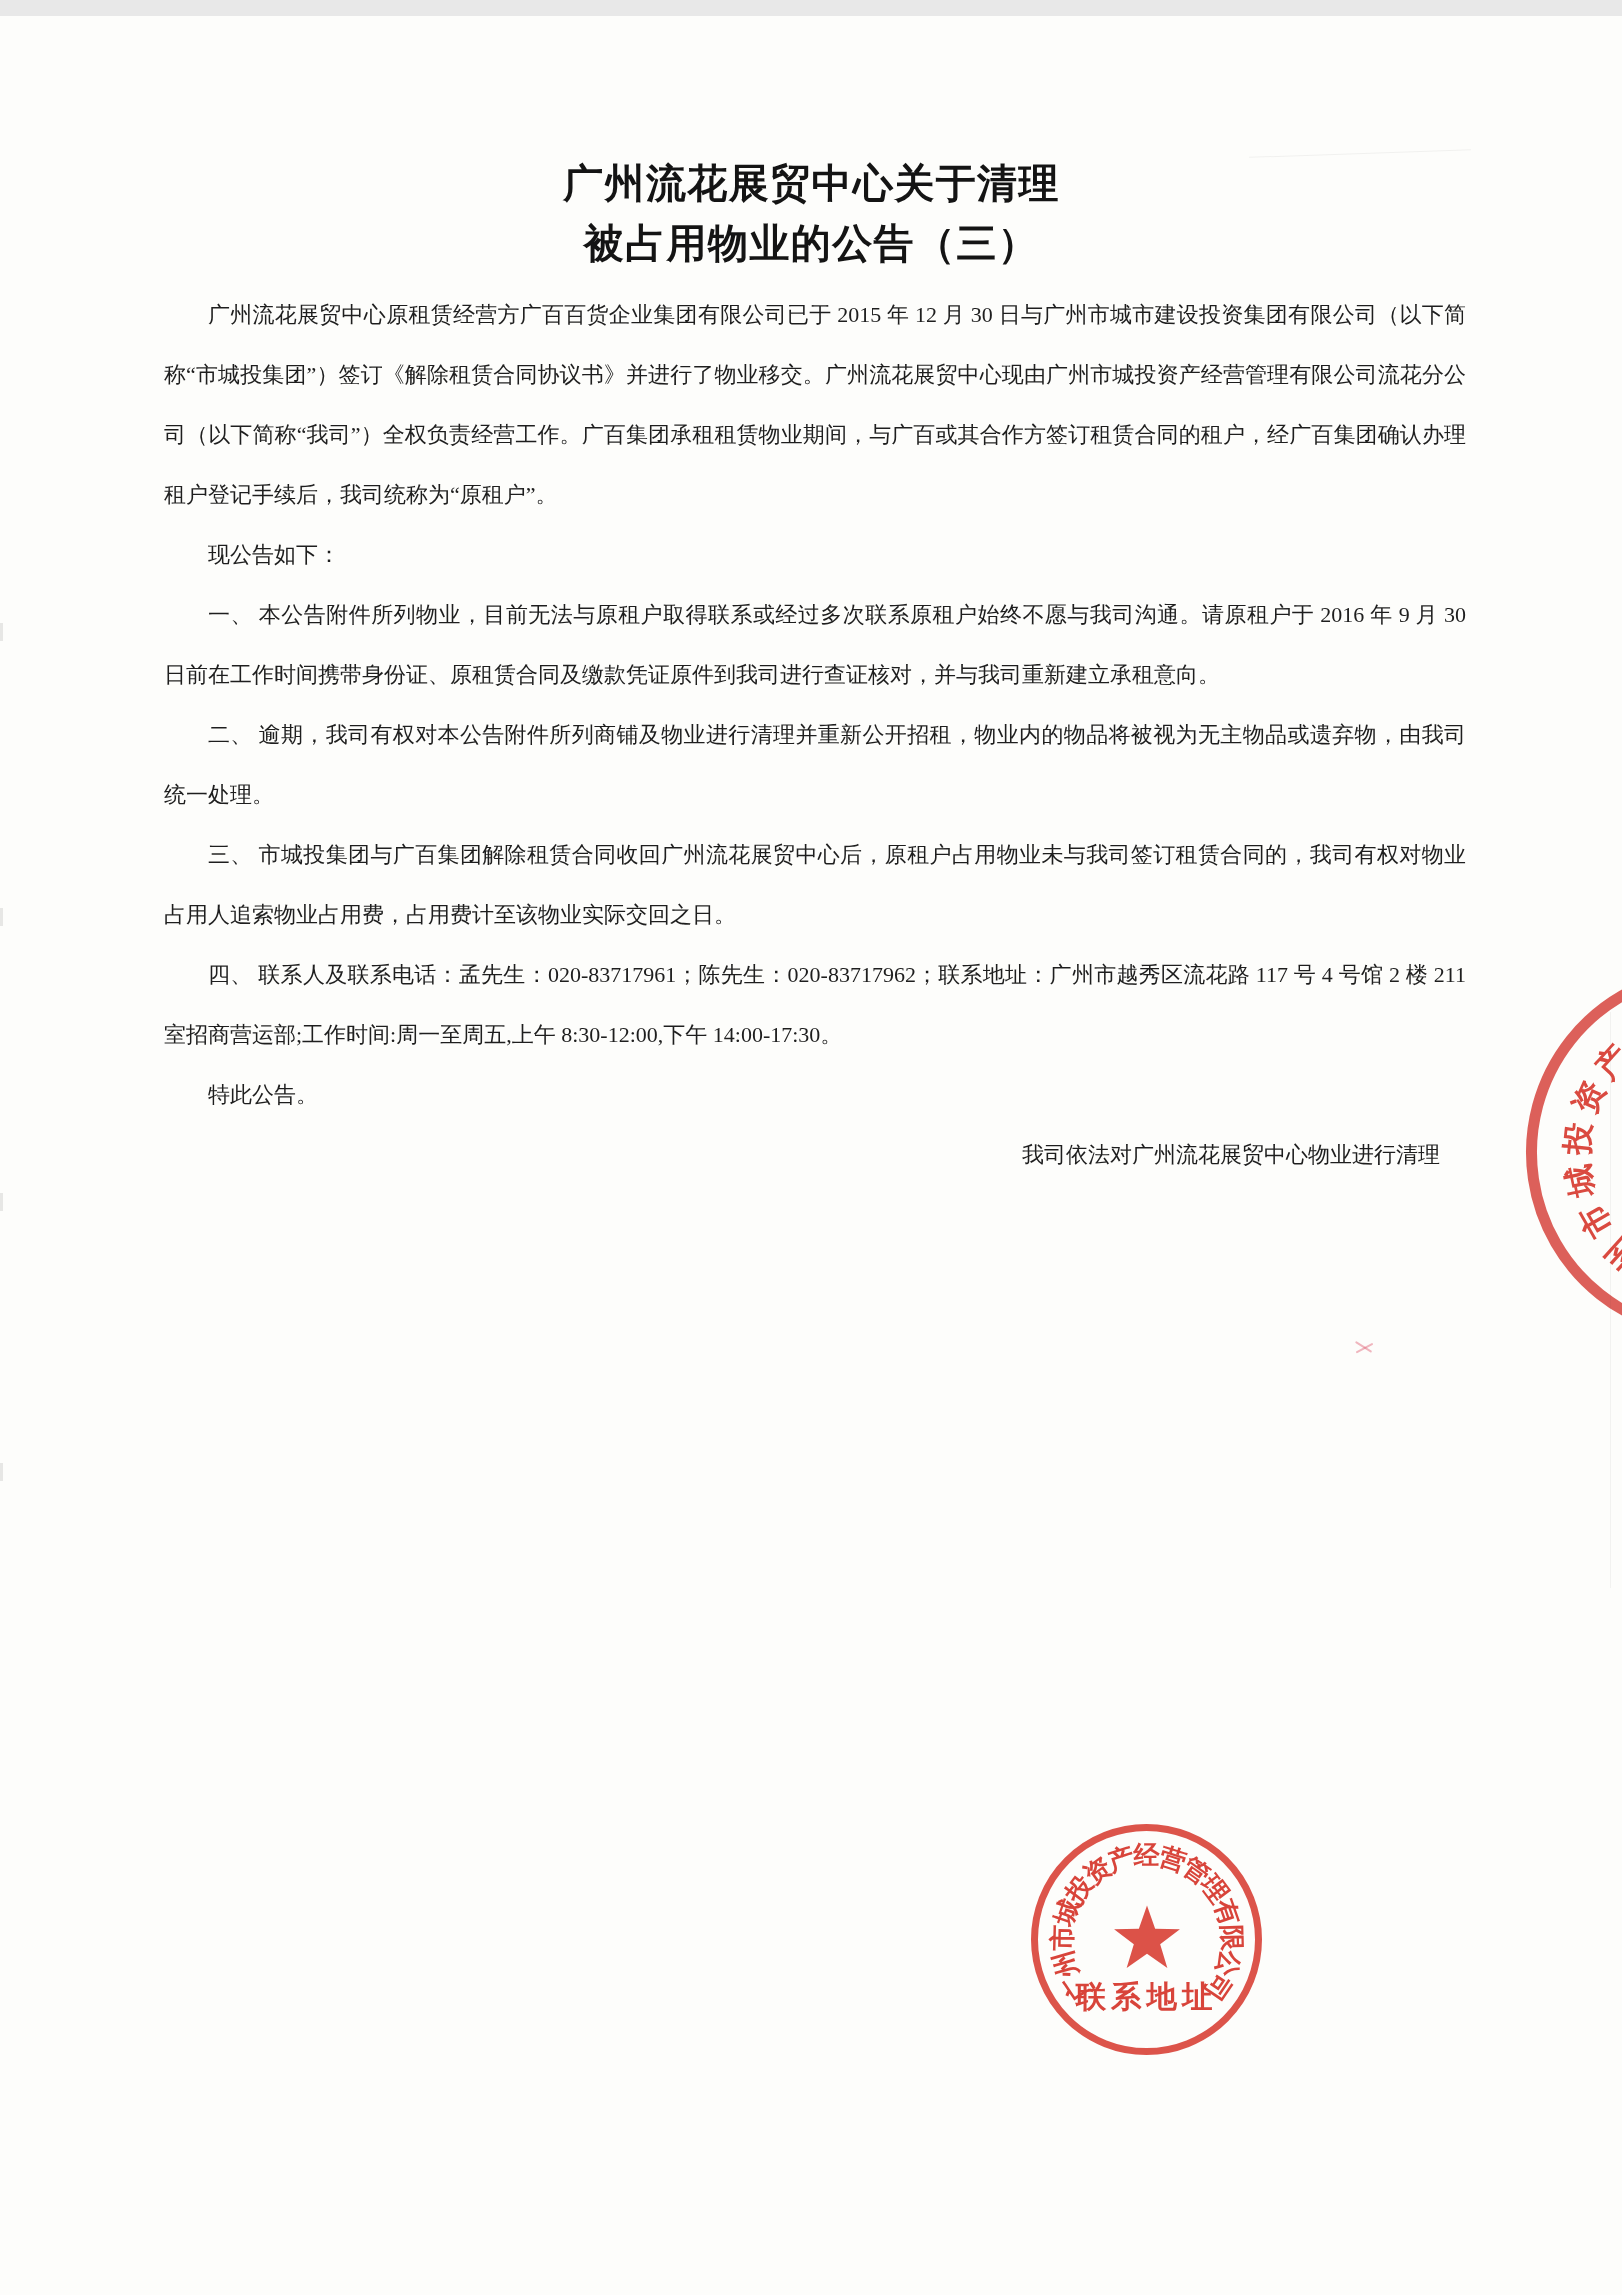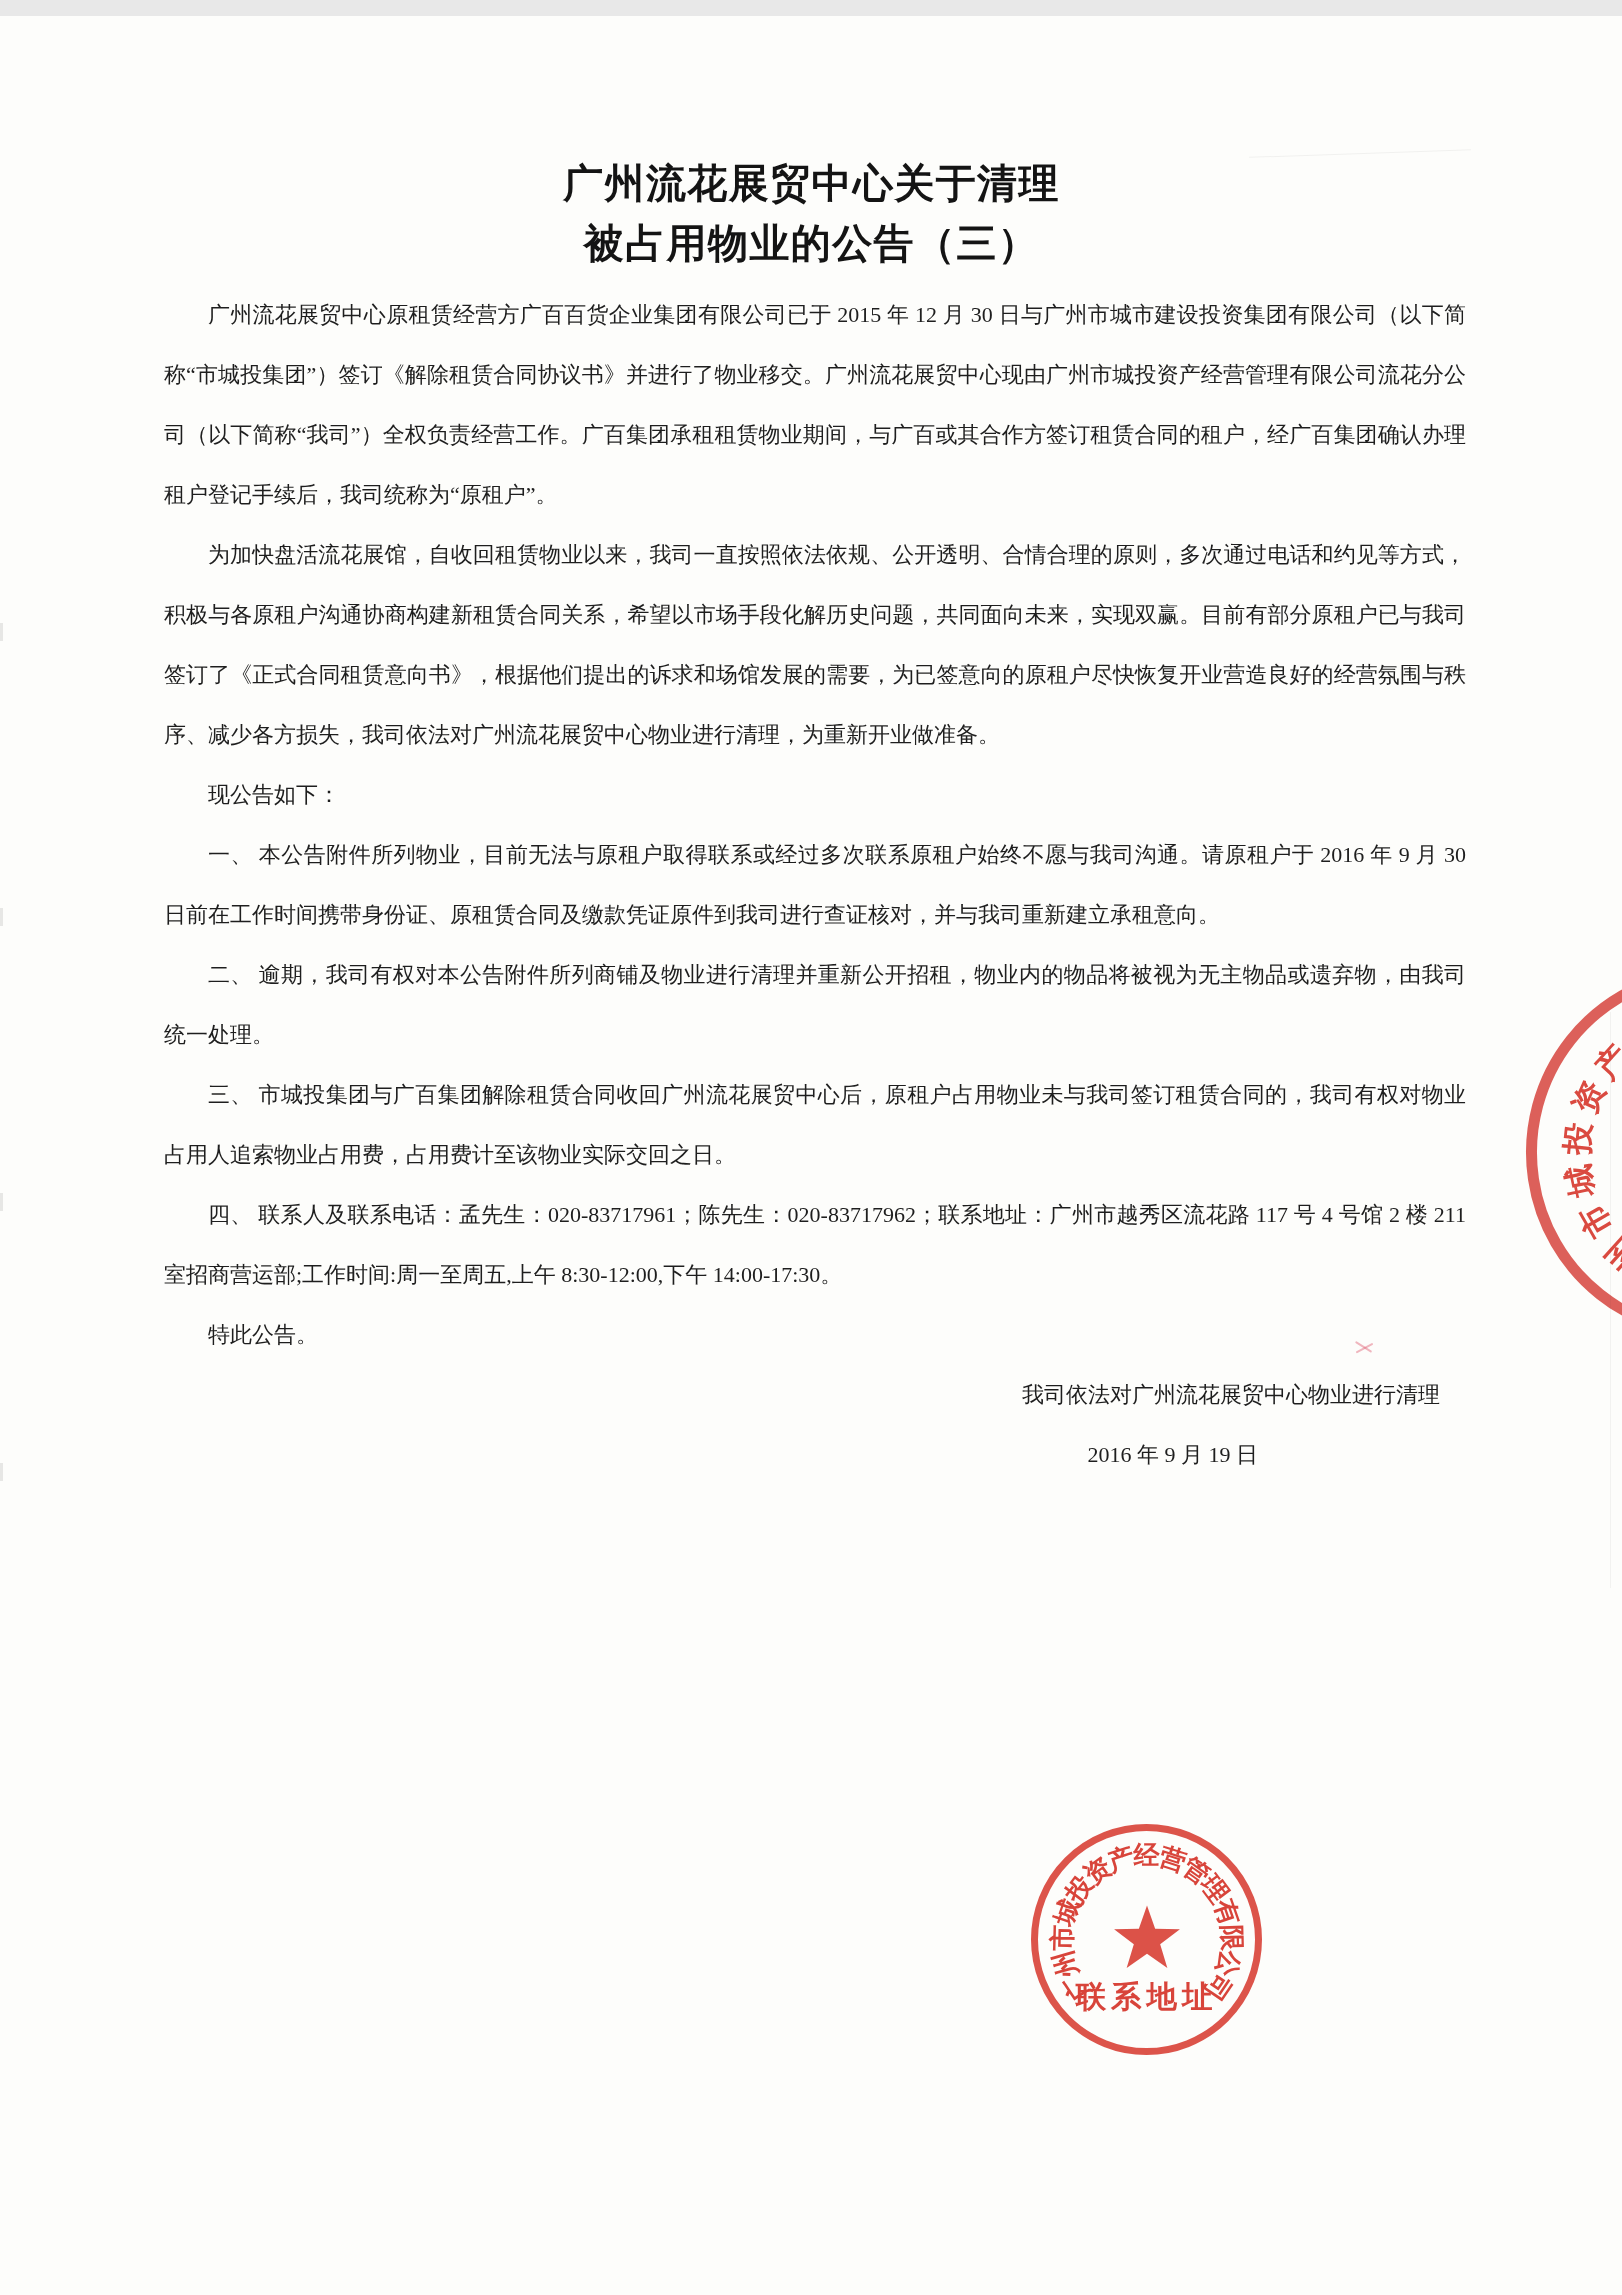--- a/index.html
+++ b/index.html
@@ -91,29 +91,27 @@
 
 <div class="page">
 
   <div class="title">
     <div>广州流花展贸中心关于清理</div>
     <div>被占用物业的公告（三）</div>
   </div>
 
   <div class="body-text">
     <p>广州流花展贸中心原租赁经营方广百百货企业集团有限公司已于 2015 年 12 月 30 日与广州市城市建设投资集团有限公司（以下简称“市城投集团”）签订《解除租赁合同协议书》并进行了物业移交。广州流花展贸中心现由广州市城投资产经营管理有限公司流花分公司（以下简称“我司”）全权负责经营工作。广百集团承租租赁物业期间，与广百或其合作方签订租赁合同的租户，经广百集团确认办理租户登记手续后，我司统称为“原租户”。</p>
-    <p>为加快盘活流花展馆，自收回租赁物业以来，我司一直按照依法依规、公开透明、合情合理的原则，多次通过电话和约见等方式，积极与各原租户沟通协商构建新租赁合同关系，希望以市场手段化解历史问题，共同面向未来，实现双赢。目前有部分原租户已与我司签订了《正式合同租赁意向书》，根据他们提出的诉求和场馆发展的需要，为已签意向的原租户尽快恢复开业营造良好的经营氛围与秩序、减少各方损失，我司依法对广州流花展贸中心物业进行清理，为重新开业做准备。</p>
     <p>现公告如下：</p>
     <p>一、 本公告附件所列物业，目前无法与原租户取得联系或经过多次联系原租户始终不愿与我司沟通。请原租户于 2016 年 9 月 30 日前在工作时间携带身份证、原租赁合同及缴款凭证原件到我司进行查证核对，并与我司重新建立承租意向。</p>
     <p>二、 逾期，我司有权对本公告附件所列商铺及物业进行清理并重新公开招租，物业内的物品将被视为无主物品或遗弃物，由我司统一处理。</p>
     <p>三、 市城投集团与广百集团解除租赁合同收回广州流花展贸中心后，原租户占用物业未与我司签订租赁合同的，我司有权对物业占用人追索物业占用费，占用费计至该物业实际交回之日。</p>
     <p>四、 联系人及联系电话：孟先生：020-83717961；陈先生：020-83717962；联系地址：广州市越秀区流花路 117 号 4 号馆 2 楼 211 室招商营运部;工作时间:周一至周五,上午 8:30-12:00,下午 14:00-17:30。</p>
     <p>特此公告。</p>
     <p class="sig-company">我司依法对广州流花展贸中心物业进行清理</p>
-    <p class="sig-date">2016 年 9 月 19 日</p>
   </div>
 
   <div class="seal seal-main">
     <div class="arc arc-main">
         <span style="transform: rotate(-124deg) translateY(-85px);">广</span>
         <span style="transform: rotate(-106.286deg) translateY(-85px);">州</span>
         <span style="transform: rotate(-88.5714deg) translateY(-85px);">市</span>
         <span style="transform: rotate(-70.8571deg) translateY(-85px);">城</span>
         <span style="transform: rotate(-53.1429deg) translateY(-85px);">投</span>
         <span style="transform: rotate(-35.4286deg) translateY(-85px);">资</span>

